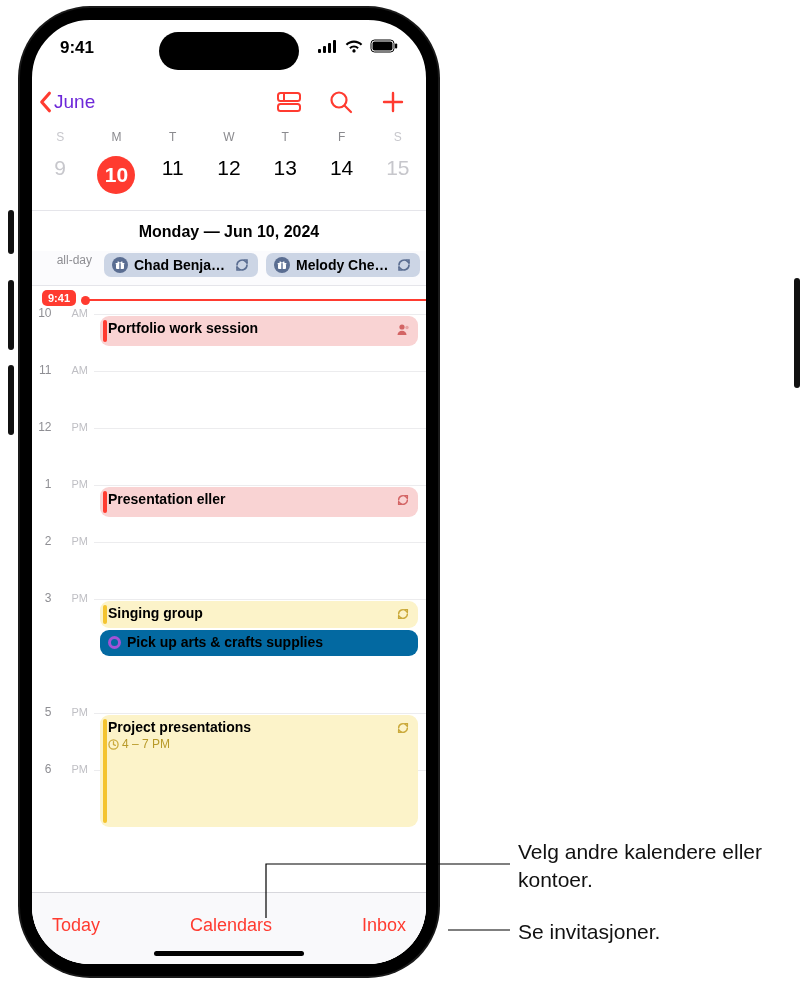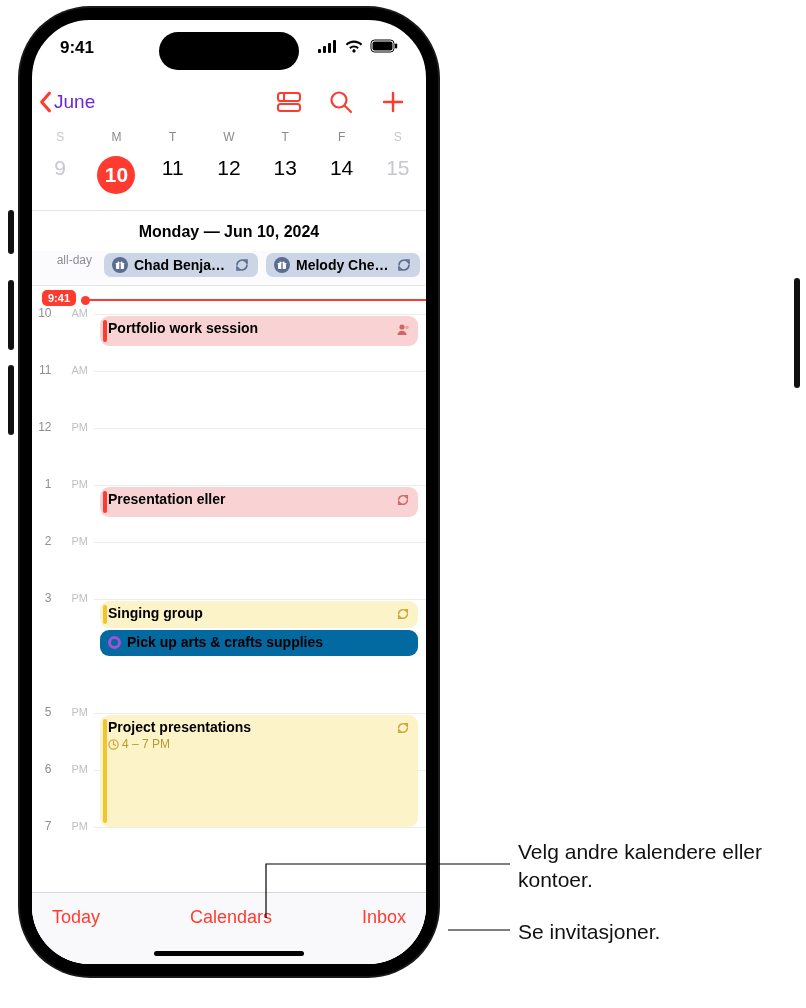--- a/index.html
+++ b/index.html
@@ -107,21 +107,21 @@
   .evt .sub { font-size:12px; font-weight:500; color:#b89a2a; display:flex; align-items:center; gap:3px; margin-top:2px; }
   .evt .rpt { position:absolute; right:8px; top:6px; color:#8e8e93; }
   .evt .ppl { position:absolute; right:8px; top:6px; color:#d36464; }
 
   
   .toolbar {
     position:absolute; left:0; right:0; bottom:0; height:72px;
     display:flex; align-items:flex-start; justify-content:space-between;
     padding:14px 20px 0; background:#f9f9fb; border-top:1px solid #d7d7dc;
   }
-  .tbtn { color:#ff3b30; font-size:18px; cursor:pointer; }
+  .tbtn { color:#ff3b30; font-size:18px; cursor:pointer;margin-top:8px; }
   .home-ind { position:absolute; bottom:8px; left:50%; transform:translateX(-50%); width:150px; height:5px; background:#000; border-radius:3px; }
 
   
   .callout { position:absolute; font-size:21px; color:#111; line-height:1.35; }
 </style>
 </head>
 <body>
 
 <div class="canvas">
 
@@ -273,24 +273,20 @@
             <div class="hour-label"><span>3</span><span class="ampm">PM</span></div>
           </div>
         <div class="hour" style="top:427px">
             <div class="hour-line"></div>
             <div class="hour-label"><span>5</span><span class="ampm">PM</span></div>
           </div>
         <div class="hour" style="top:484px">
             <div class="hour-line"></div>
             <div class="hour-label"><span>6</span><span class="ampm">PM</span></div>
           </div>
-        <div class="hour" style="top:541px">
-            <div class="hour-line"></div>
-            <div class="hour-label"><span>7</span><span class="ampm">PM</span></div>
-          </div>
 
         <div class="now-line" style="top:13px">
           <div class="now-badge">9:41</div>
           <div class="now-rule"></div>
         </div>
 
         <div class="evt red" style="top:30px; height:30px">
           <div class="bar"></div>
           <span>Portfolio work session</span>
           <span class="ppl">

